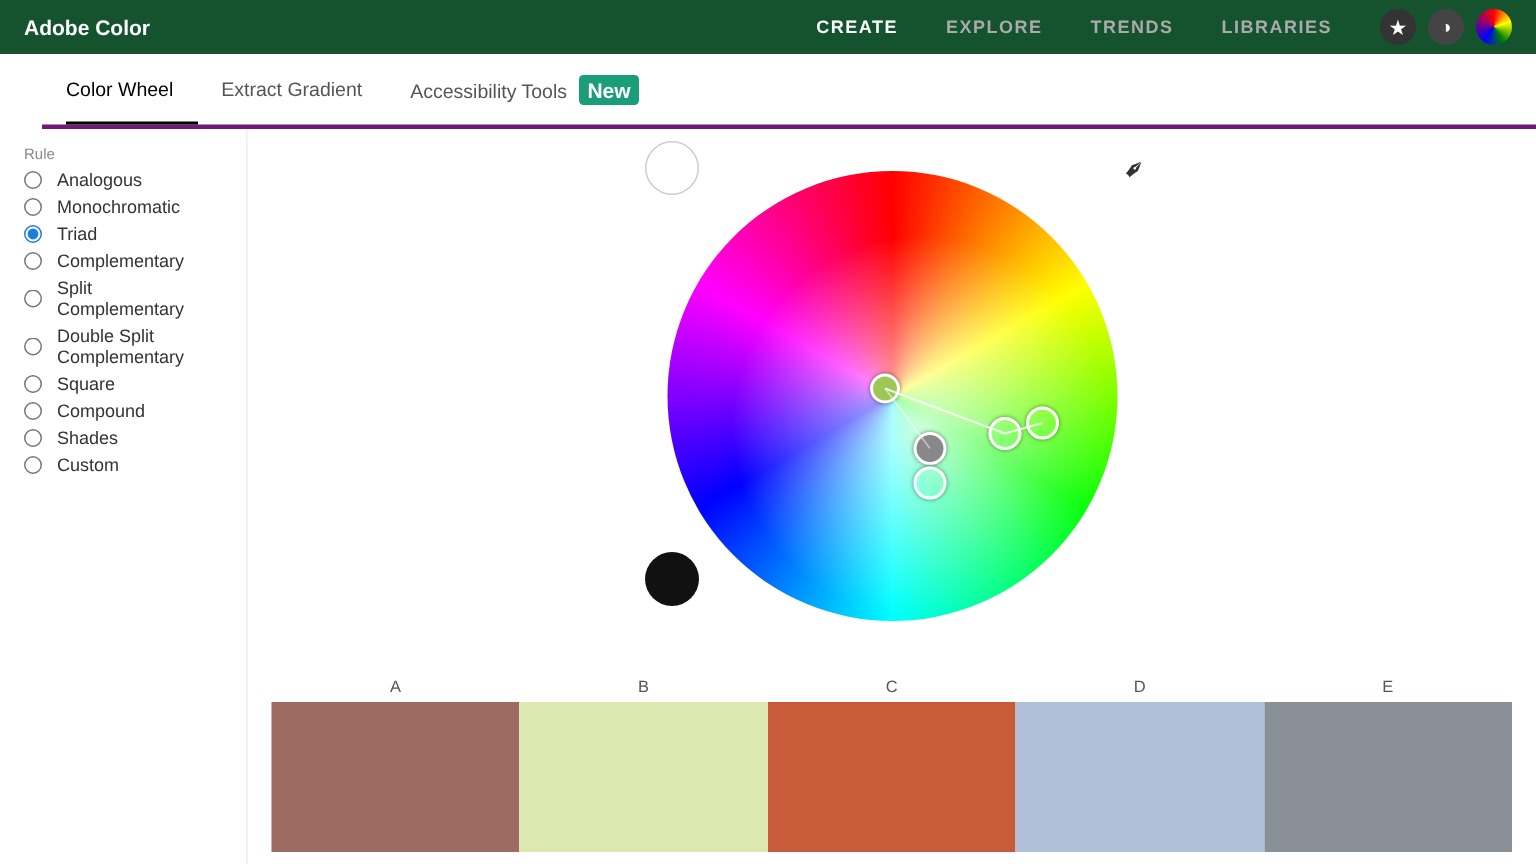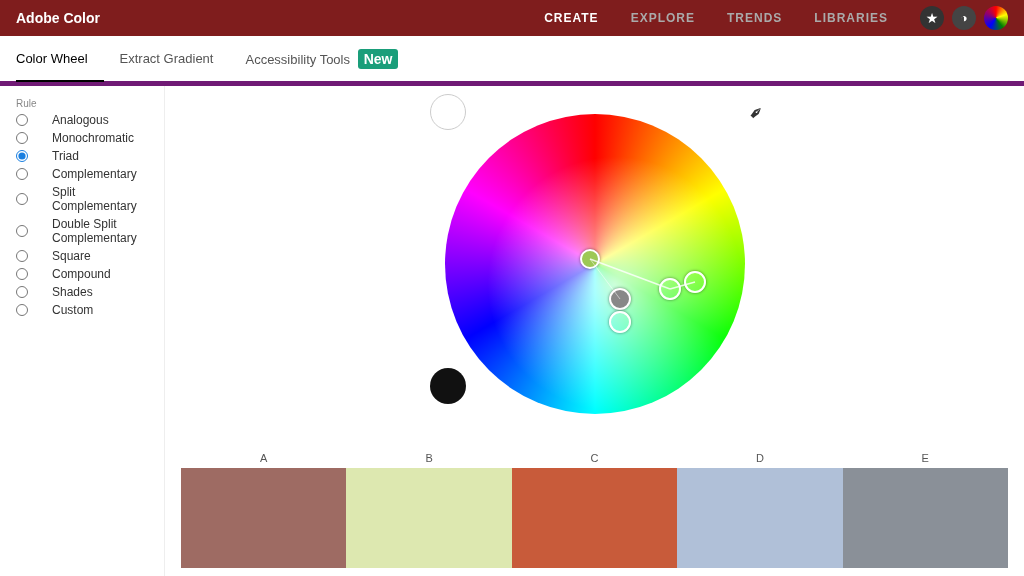--- a/index.html
+++ b/index.html
@@ -1,20 +1,20 @@
 <!DOCTYPE html>
 <html><head>
   <meta charset="utf-8">
   <style>
     * { margin: 0; padding: 0; box-sizing: border-box; }
     body { font-family: Arial, sans-serif; background: #fff; width: 1024px; height: 576px; overflow: hidden; }
 
     
     .top-nav {
-      background: #7f1d1d;
+      background: #14532d;
       height: 36px;
       display: flex;
       align-items: center;
       padding: 0 16px;
     }
     .top-nav-logo {
       color: #fff;
       font-size: 14px;
       font-weight: bold;
       margin-right: auto;
@@ -52,26 +52,27 @@
     }
     .top-nav-icon.star { background: #333; color: #fff; font-size: 14px; }
     .top-nav-icon.moon { background: #444; color: #fff; font-size: 12px; }
     .top-nav-icon.user {
       background: conic-gradient(red, yellow, green, blue, purple, red);
       font-size: 10px;
     }
 
     
     .sub-nav {
-      border-bottom: 5px solid #701a75;
+      border-bottom: 3px solid #701a75;
       display: flex;
       align-items: center;
       padding: 16px 16px;
       height: 50px;
       gap: 0;
+      margin-left: 28px;
     }
     .sub-nav-tab {
       font-size: 13px;
       color: #555;
       padding: 14px 16px;
       cursor: pointer;
       border-bottom: 2px solid transparent;
       position: relative;
       top: 1px;
     }
@@ -111,21 +112,21 @@
       line-height: 1.4;
     }
     .sidebar-section-subtitle {
       font-size: 10px;
       color: #888;
       margin-bottom: 0;
     }
     .radio-item {
       display: flex;
       align-items: center;
-      gap: 24px;
+      gap: 10px;
       margin: 4px 0;
       cursor: pointer;
     }
     .radio-item input[type="radio"] {
       accent-color: #1a7fe0;
       width: 12px;
       height: 12px;
       cursor: pointer;
     }
     .radio-label {

